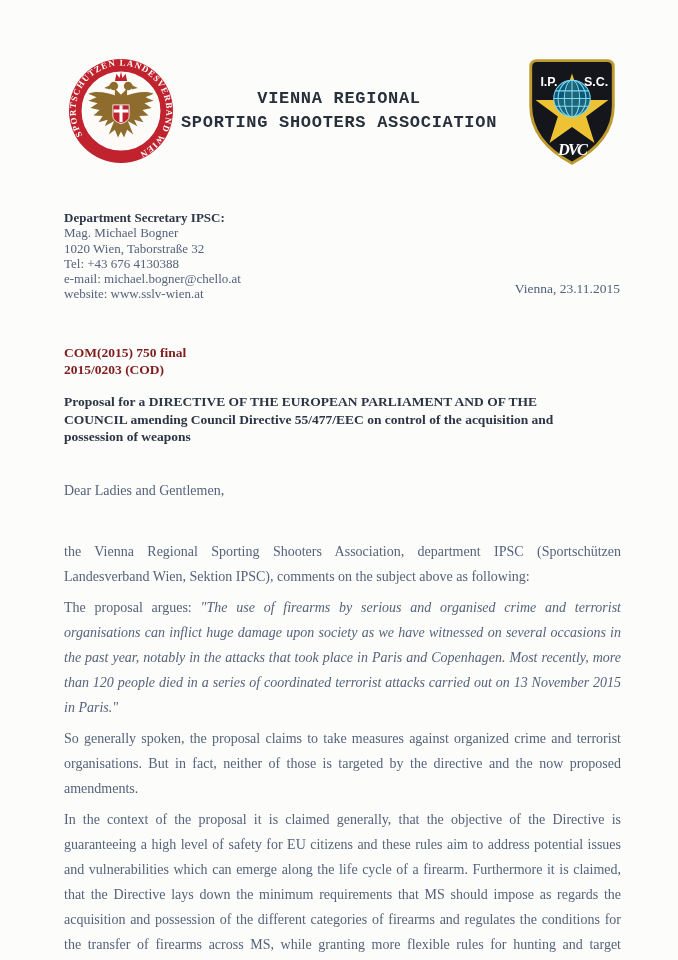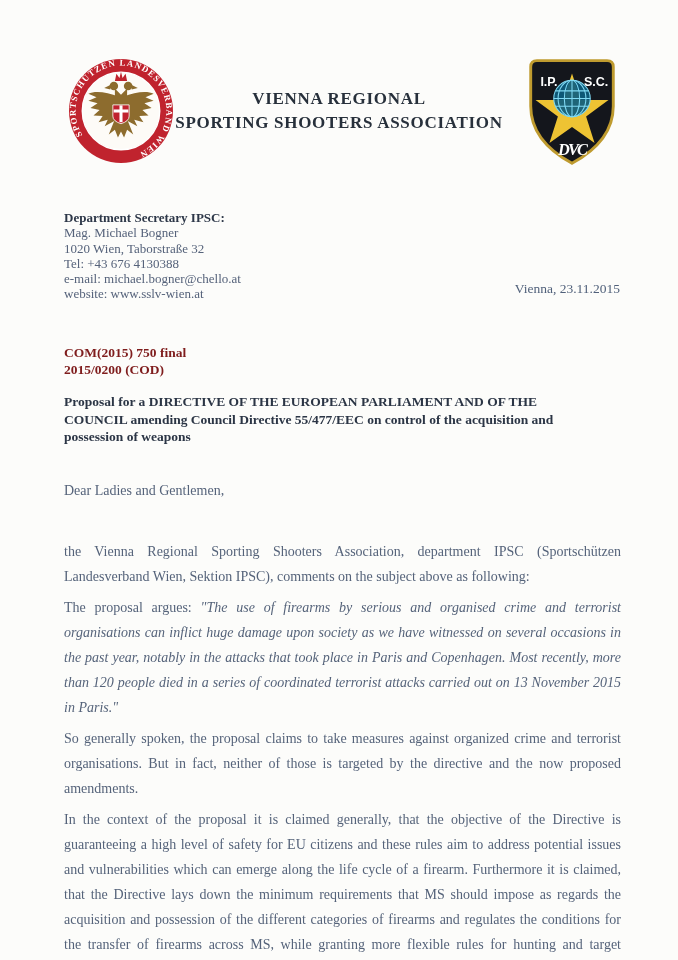--- a/index.html
+++ b/index.html
@@ -13,21 +13,21 @@
     overflow: hidden;
   }
 
   
   .logo-left  { position: absolute; left: 68px;  top: 58px; width: 106px; height: 106px; }
   .logo-right { position: absolute; left: 524px; top: 54px; width: 96px;  height: 116px; }
   .title {
     position: absolute; left: 60px; right: 60px; top: 87px;
     text-align: center;
     font-size: 17px; font-weight: bold; letter-spacing: 0.7px;
-    line-height: 24px; color: #27303b;
+    line-height: 24px; color: #27303b; font-family: Liberation Mono, monospace;
   }
 
   
   .contact { position: absolute; left: 64px; top: 176px; font-size: 13px; line-height: 15.3px; color: #55627a; margin-top: 34px; }
   .contact-heading { font-weight: bold; color: #2d3748; }
 
   
   .date-line { position: absolute; right: 58px; top: 281px; font-size: 13.5px; color: #50607a; }
 
   
@@ -114,21 +114,21 @@
     <div>1020 Wien, Taborstraße 32</div>
     <div>Tel: +43 676 4130388</div>
     <div>e-mail: michael.bogner@chello.at</div>
     <div>website: www.sslv-wien.at</div>
   </div>
 
   <div class="date-line">Vienna, 23.11.2015</div>
 
   <div class="ref-block">
     <div>COM(2015) 750 final</div>
-    <div>2015/0200 (COD)</div>
+    <div>2015/0203 (COD)</div>
   </div>
 
   <div class="subject-block">
     <div>Proposal for a DIRECTIVE OF THE EUROPEAN PARLIAMENT AND OF THE</div>
     <div>COUNCIL amending Council Directive 55/477/EEC on control of the acquisition and</div>
     <div>possession of weapons</div>
   </div>
 
   <div class="letter-body">
     <p class="salutation">Dear Ladies and Gentlemen,</p>

